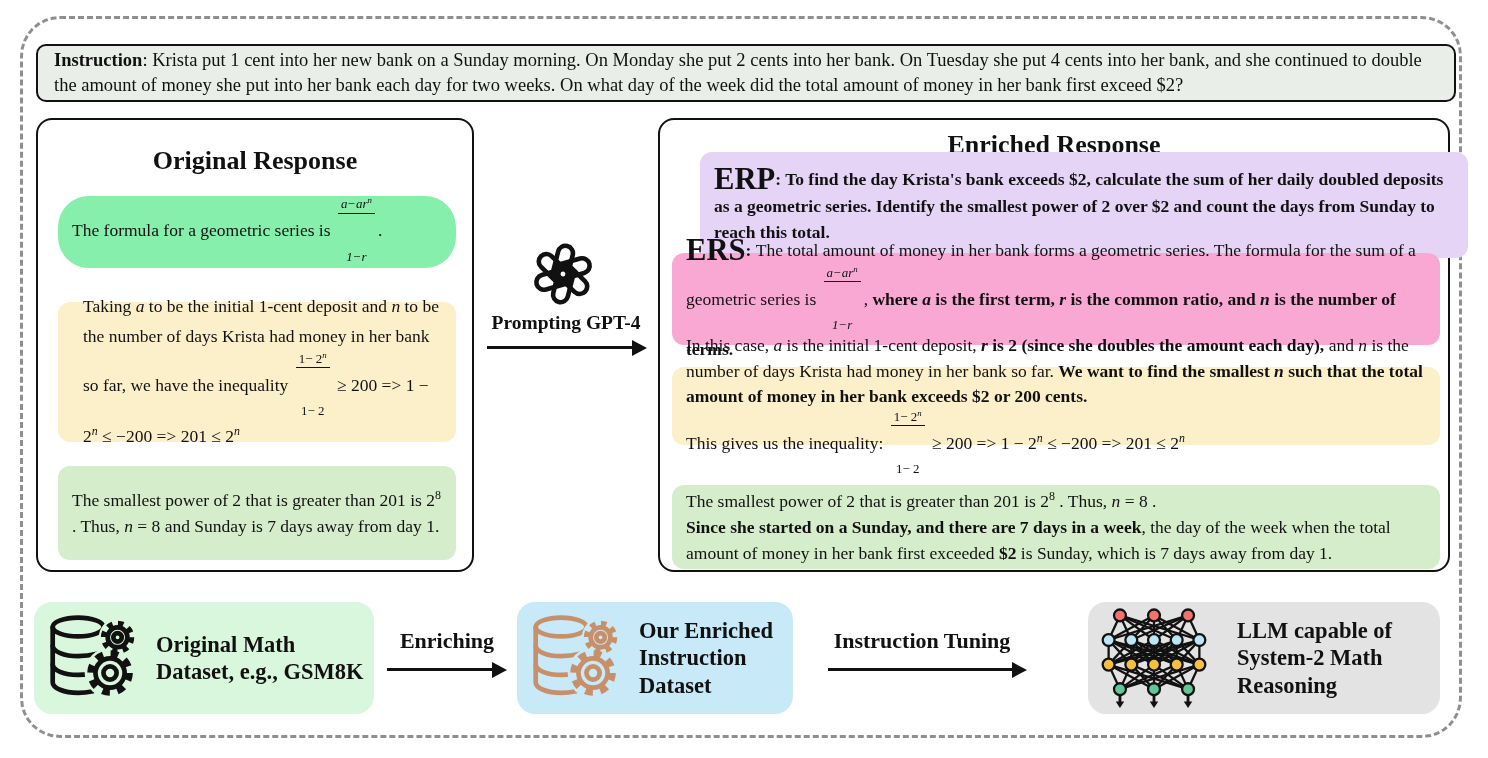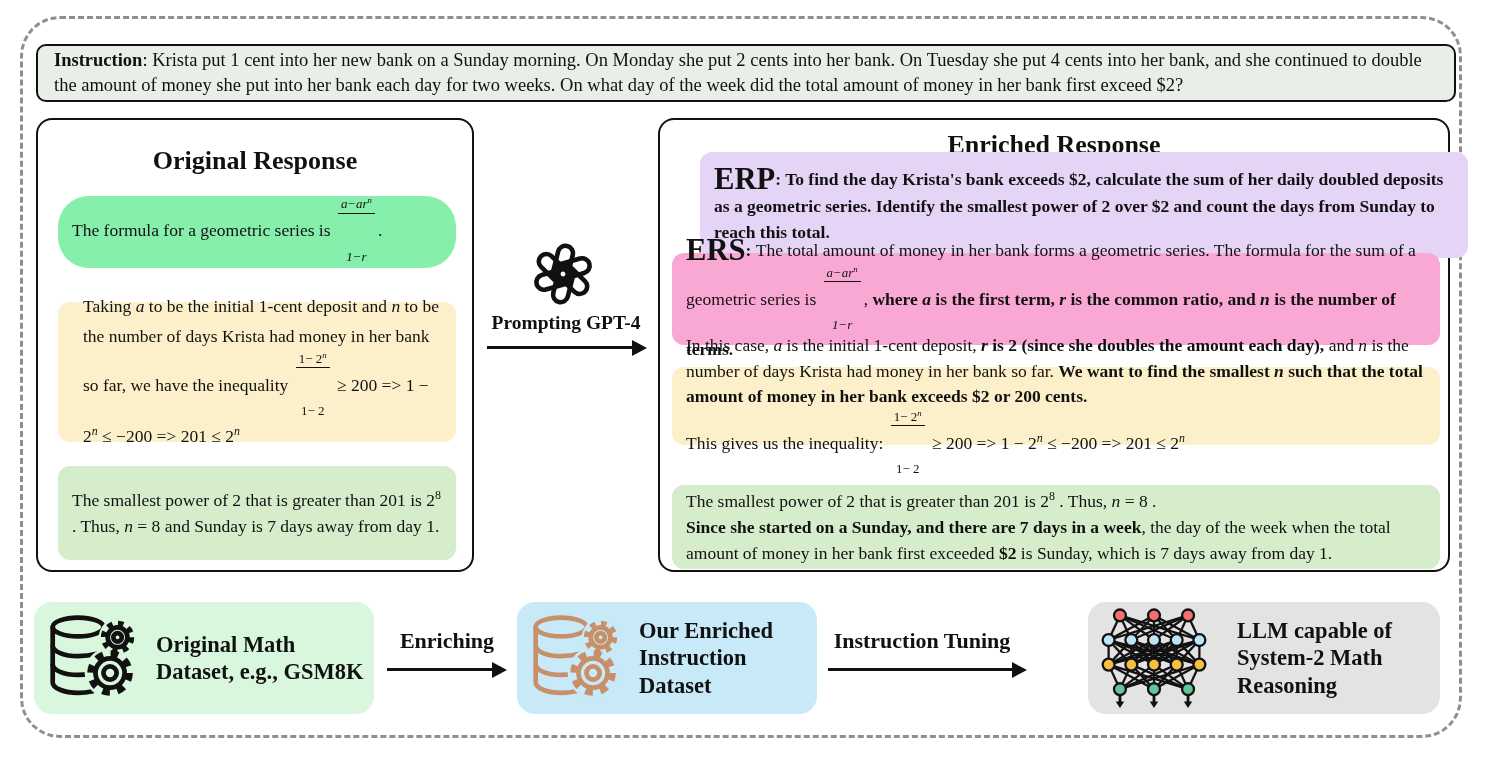--- a/index.html
+++ b/index.html
@@ -46,21 +46,21 @@
   .mid-label{left:460px;top:312px;width:212px;text-align:center;font-size:19.5px;font-weight:700;}
   .harrow{position:absolute;height:3px;background:#111;}
   .harrow::after{content:"";position:absolute;right:-14px;top:50%;transform:translateY(-50%);
     width:0;height:0;border-left:15px solid #111;border-top:8px solid transparent;border-bottom:8px solid transparent;}
   #arrow-mid{left:487px;top:346px;width:146px;}
 
   
   .bnode{top:602px;height:112px;border-radius:18px;display:flex;align-items:center;box-sizing:border-box;
     padding-left:8px;gap:8px;}
   #bn0{left:34px;width:340px;}
-  #bn1{left:517px;width:300px;}
+  #bn1{left:517px;width:276px;}
   #bn2{left:1088px;width:352px;}
   .blabel{font-size:22.5px;font-weight:700;line-height:1.22;}
   .alabel{position:absolute;top:628px;text-align:center;font-size:22px;font-weight:700;}
   #al0{left:377px;width:140px;}
   #al1{left:802px;width:240px;}
   #arr0{left:387px;top:668px;width:106px;}
   #arr1{left:828px;top:668px;width:185px;}
   .dbicon{width:106px;height:94px;flex-shrink:0;color:#111;}
   .copper{color:#c8906a;}
   .nnicon{width:116px;height:104px;flex-shrink:0;}

